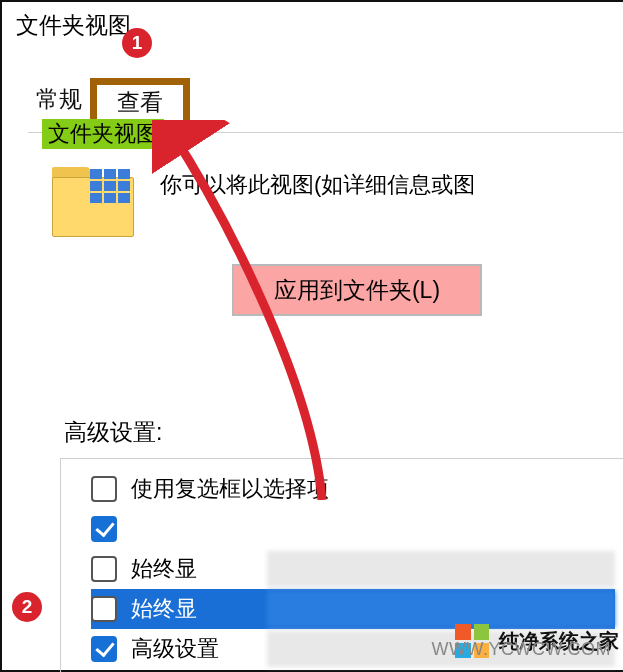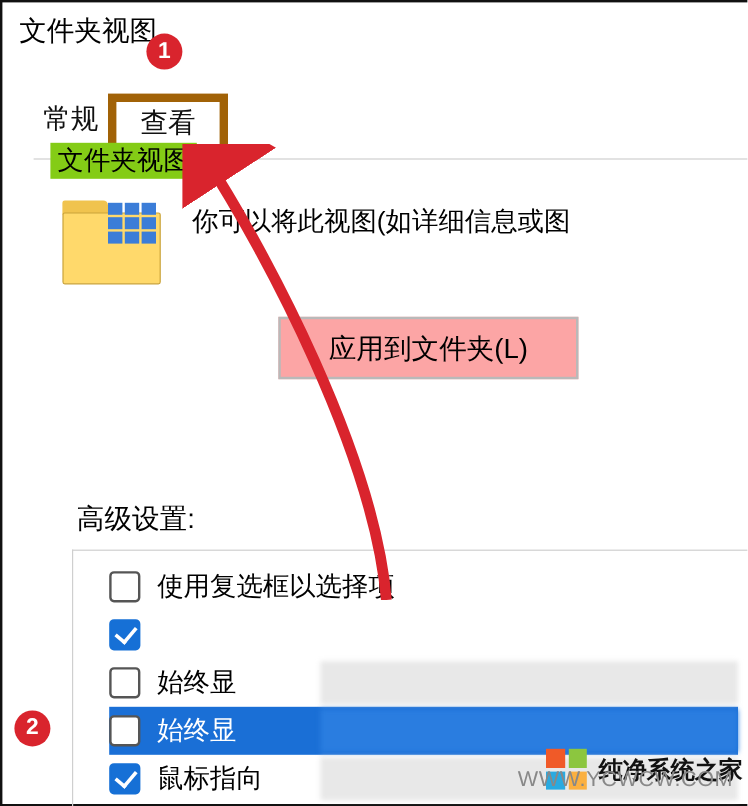--- a/index.html
+++ b/index.html
@@ -224,21 +224,21 @@
       <span>始终显</span>
       <div class="blur-strip" style="top:2px;"></div>
     </div>
     <div class="adv-item selected">
       <span class="cbx"></span>
       <span>始终显</span>
       <div class="blur-strip" style="top:2px;background:#2a7de0;"></div>
     </div>
     <div class="adv-item">
       <span class="cbx checked"></span>
-      <span>鼠标指向</span>
+      <span>高级设置</span>
       <div class="blur-strip" style="top:2px;"></div>
     </div>
     <div class="adv-item">
       
       
     </div>
   </div>
 
   <div class="marker m2">2</div>
 

